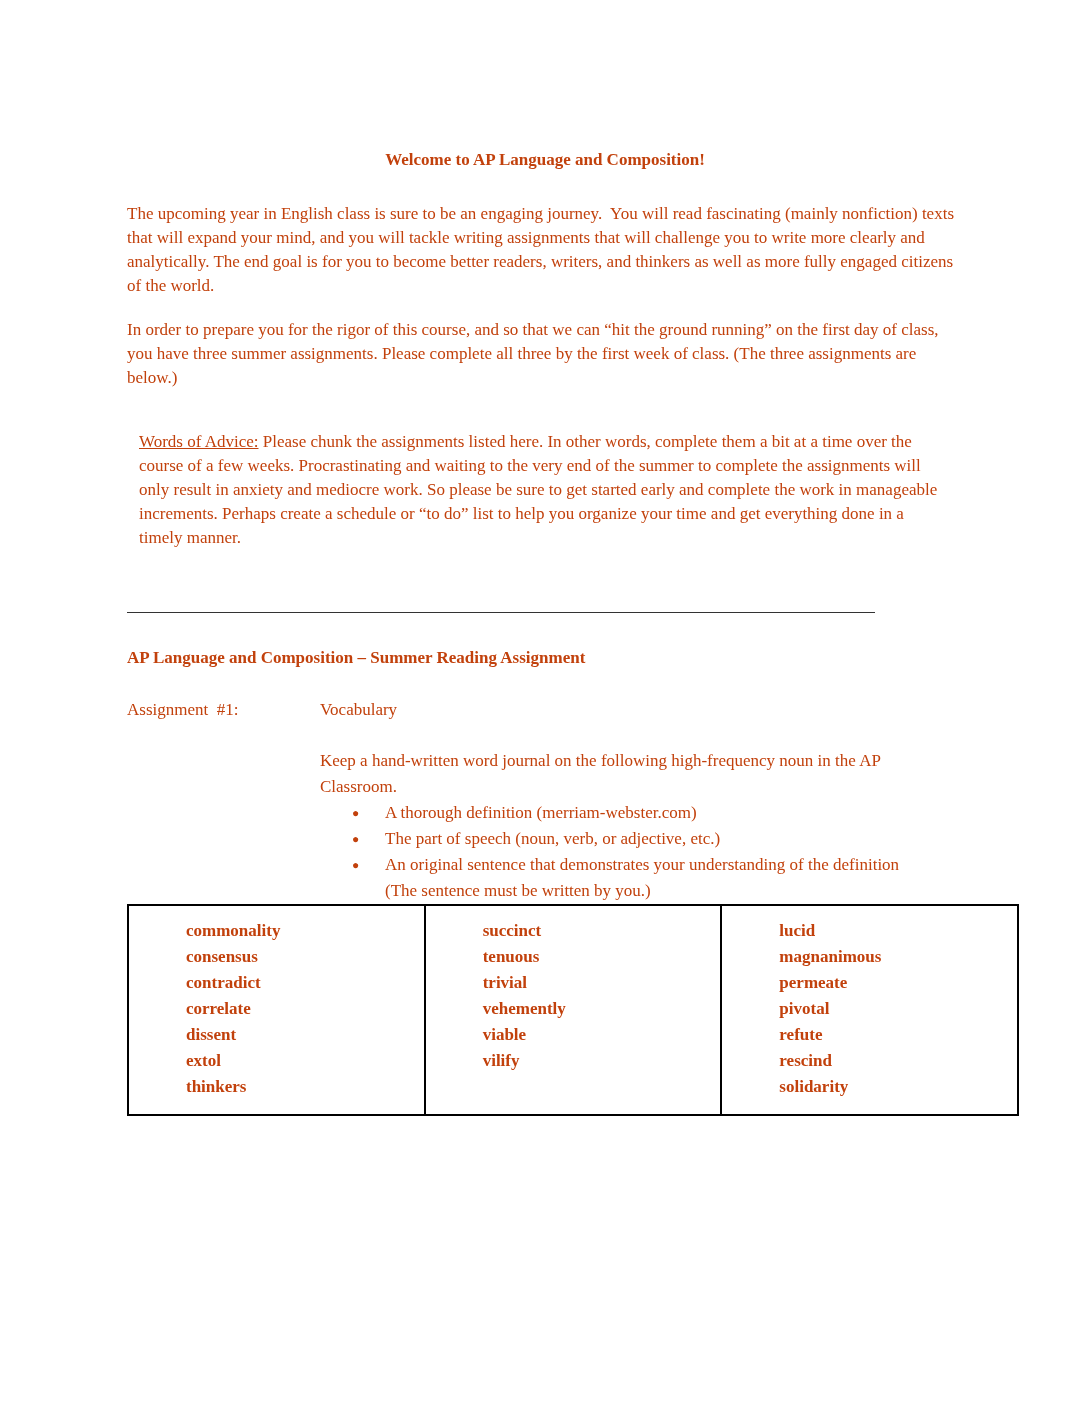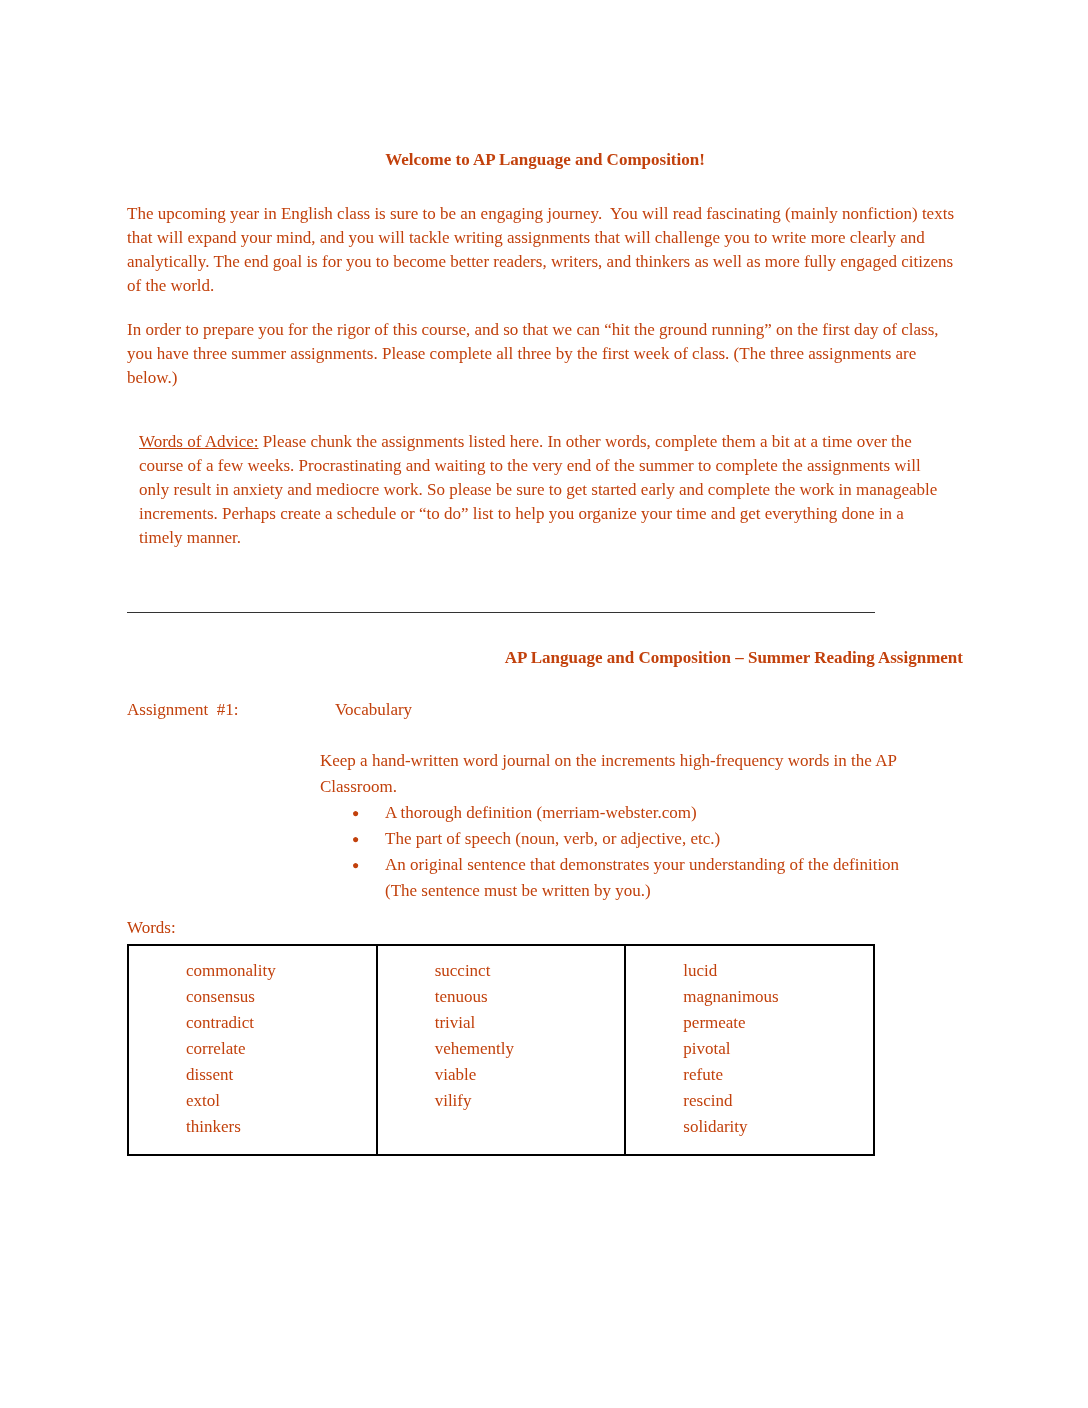--- a/index.html
+++ b/index.html
@@ -30,54 +30,55 @@
   .underline { text-decoration: underline; }
   .divider {
     height: 0;
     width: 748px;
     border-bottom: 1px solid #333333;
     margin: 62px 0 33px 0;
   }
   h2.section-title {
     font-size: 17px;
     font-weight: bold;
-    text-align: right;
+    text-align: left;
     margin: 0 0 28px 0;
     line-height: 24px;
   }
   .assignment-row {
     font-weight: normal;
     margin: 0 0 26px 0;
     line-height: 24px;
   }
   .assignment-label { white-space: pre; }
-  .assignment-name { position: absolute; left: 335px; }
+  .assignment-name { position: absolute; left: 320px; }
   .instructions {
     margin-left: 193px;
     width: 582px;
     line-height: 26px;
   }
   .instructions p { margin: 0; }
   .bullet-row { display: flex; margin-left: 28px; }
   .bullet-glyph {
     width: 37px;
     flex: 0 0 37px;
     font-size: 12px;
     line-height: 26px;
     text-align: left;
     padding-left: 4px;
     box-sizing: border-box;
   }
   .bullet-text { flex: 1; }
   .words-label { margin: 12px 0 4px 0; line-height: 24px; }
   .words-table {
     display: flex;
-    width: 748px;
+    width: 892px;
     border: 2px solid #000000;
     box-sizing: border-box;
+    font-weight: bold;
   }
   .words-col {
     flex: 1;
     box-sizing: border-box;
     padding: 12px 8px 14px 57px;
     line-height: 26px;
   }
   .words-col + .words-col { border-left: 2px solid #000000; }
 </style>
 </head>
@@ -96,37 +97,36 @@
   <div class="divider"></div>
 
   <h2 class="section-title">AP Language and Composition – Summer Reading Assignment</h2>
 
   <div class="assignment-row">
     <span class="assignment-label">Assignment  #1:</span>
     <span class="assignment-name">Vocabulary</span>
   </div>
 
   <div class="instructions">
-    <p>Keep a hand-written word journal on the increments high-frequency words in the AP Classroom.</p>
+    <p>Keep a hand-written word journal on the following high-frequency noun in the AP Classroom.</p>
 
     <div class="bullet-row">
       <span class="bullet-glyph">●</span>
       <span class="bullet-text">A thorough definition (merriam-webster.com)</span>
     </div>
     <div class="bullet-row">
       <span class="bullet-glyph">●</span>
       <span class="bullet-text">The part of speech (noun, verb, or adjective, etc.)</span>
     </div>
     <div class="bullet-row">
       <span class="bullet-glyph">●</span>
       <span class="bullet-text">An original sentence that demonstrates your understanding of the definition (The sentence must be written by you.)</span>
     </div>
   </div>
 
-  <div class="words-label">Words:</div>
 
   <div class="words-table">
     <div class="words-col">
       <div>commonality</div>
       <div>consensus</div>
       <div>contradict</div>
       <div>correlate</div>
       <div>dissent</div>
       <div>extol</div>
       <div>thinkers</div>

